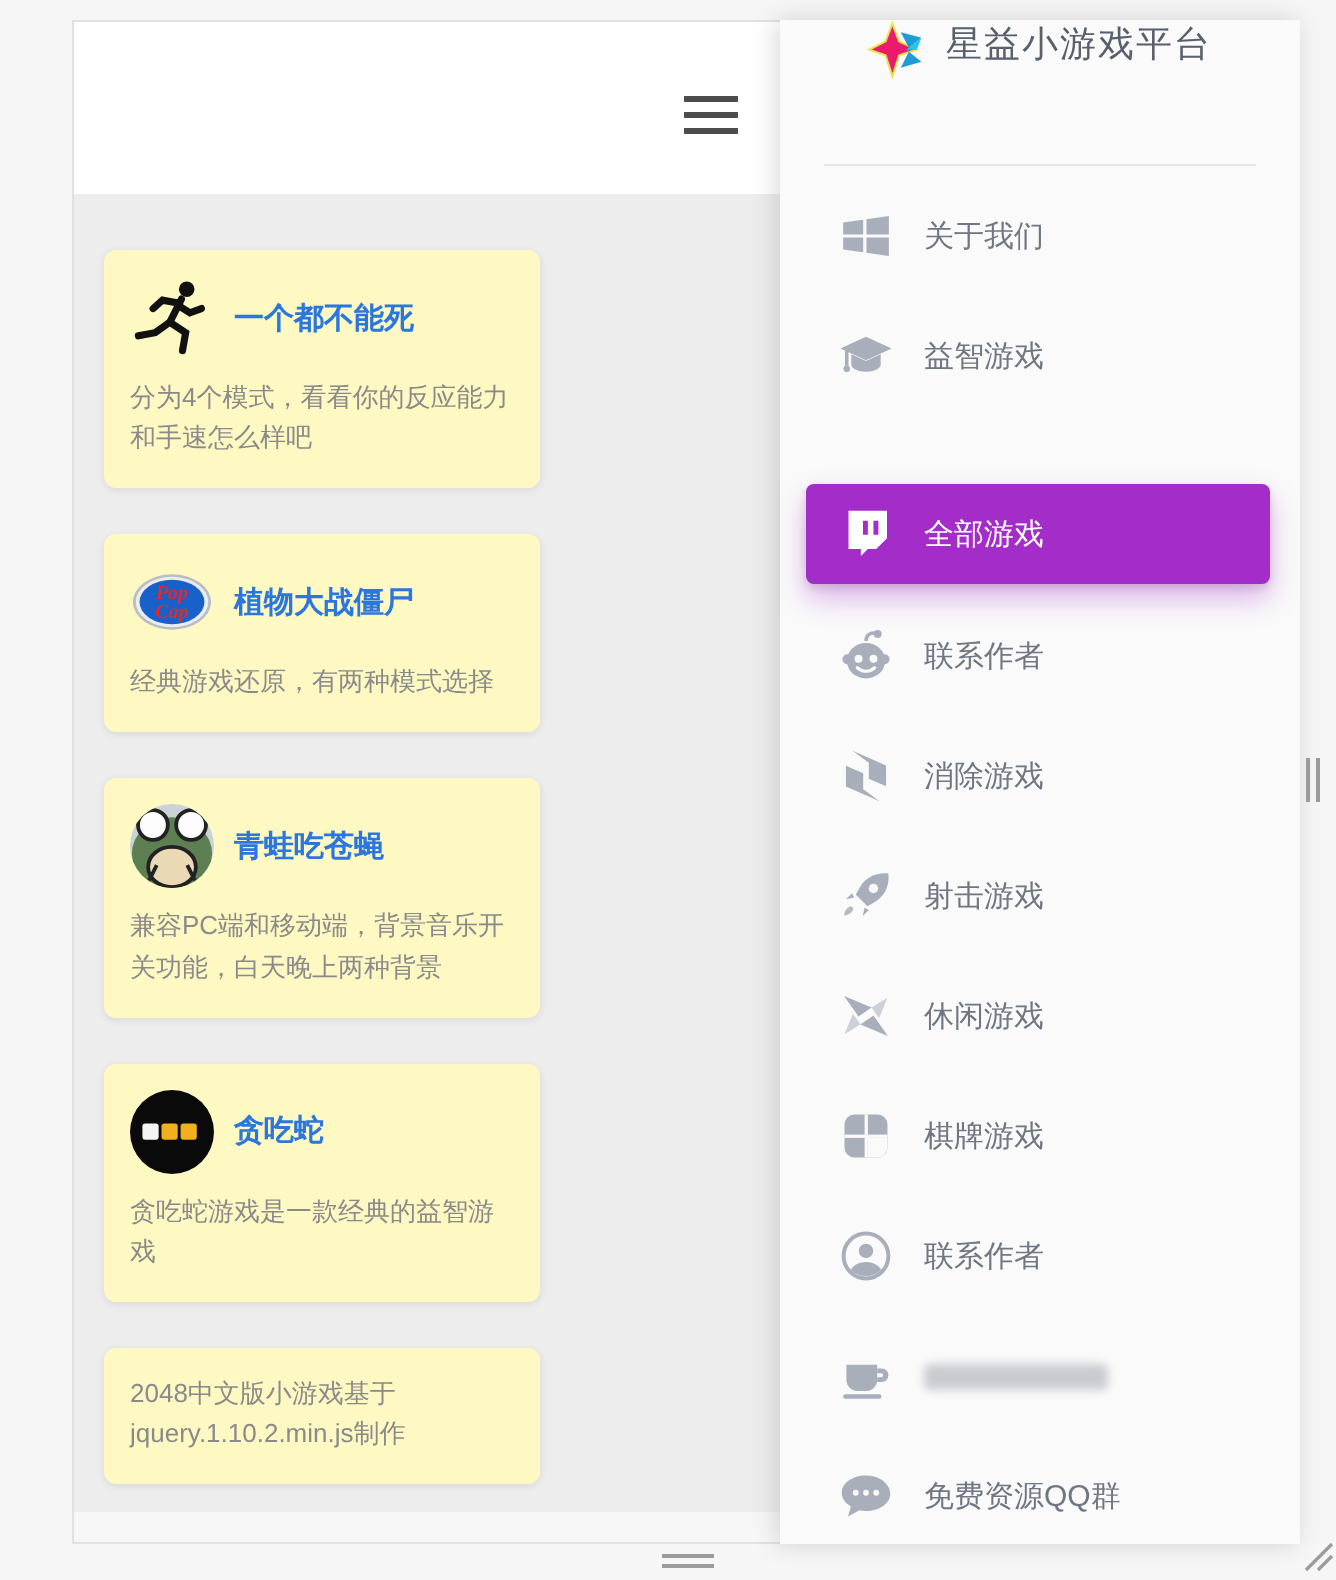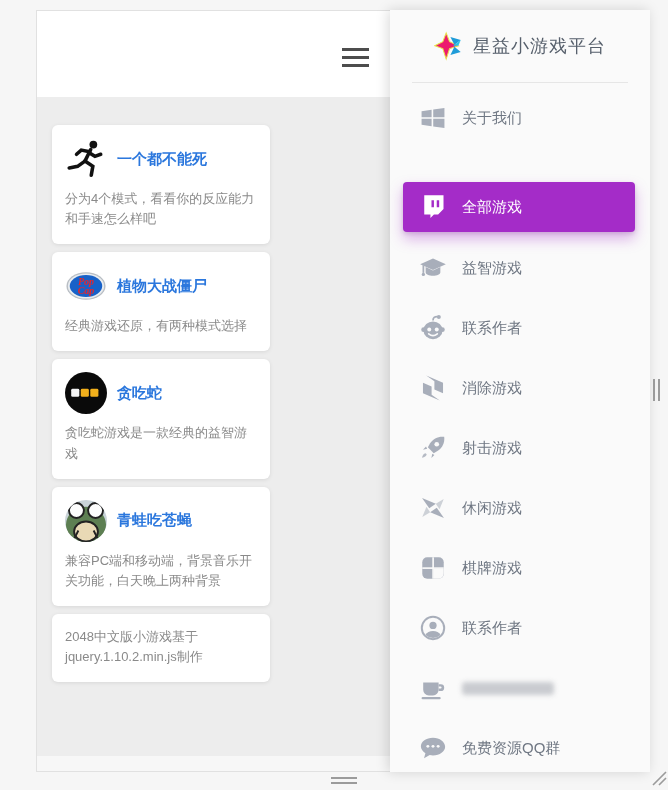--- a/index.html
+++ b/index.html
@@ -18,40 +18,40 @@
     overflow:hidden;
   }
   .header{position:absolute;left:0;top:0;width:100%;height:86px;background:#ffffff;}
   .hamburger{position:absolute;left:305px;top:37px;width:27px;cursor:pointer;}
   .hamburger .bar{display:block;width:27px;height:3px;background:#4d4d4d;margin-bottom:5px;}
   .bottom-strip{position:absolute;left:0;bottom:0;width:100%;height:15px;background:#f7f7f7;}
 
   
   .cards{position:absolute;left:15px;top:86px;width:218px;padding-top:28px;}
   .card{
-    background:#ffffff;border-radius:6px;margin-bottom:8px;
+    background:#fef9c3;border-radius:6px;margin-bottom:23px;
     box-shadow:0 1px 4px rgba(0,0,0,.09);
     padding:13px 14px 15px 13px;box-sizing:border-box;cursor:pointer;
   }
   .card-head{display:flex;align-items:center;margin-bottom:9px;}
   .game-icon{width:42px;height:42px;flex:0 0 42px;display:inline-block;}
   .game-icon svg{width:42px;height:42px;display:block;}
   .game-title{
     margin-left:10px;font-size:15px;font-weight:bold;
     color:var(--title-blue,#2b77dd);text-decoration:none;
   }
   .game-desc{margin:0;font-size:13px;line-height:1.55;color:#8a8a8a;}
 
   
   .drawer{
     position:absolute;left:390px;top:10px;width:260px;height:762px;
     background:#fafafa;box-shadow:-2px 0 12px rgba(0,0,0,.15);
     box-sizing:border-box;
   }
-  .logo-row{height:72px;display:flex;align-items:center;justify-content:center;cursor:pointer;}
+  .logo-row{height:72px;display:flex;align-items:flex-start;justify-content:center;cursor:pointer;}
   .logo-icon{width:30px;height:30px;margin-right:9px;}
   .logo-icon svg{width:30px;height:30px;display:block;}
   .logo-text{font-size:18px;color:#57606c;letter-spacing:1px;}
   .divider{height:1px;background:#e6e6e6;margin:0 22px;}
 
   .menu{padding-top:5px;}
   .menu-item{
     display:flex;align-items:center;height:60px;cursor:pointer;text-decoration:none;
     color:#6f7783;
     text-align:right;
@@ -117,34 +117,20 @@
                 <ellipse cx="22" cy="22" rx="20.5" ry="14.5" fill="#b9bec4"></ellipse>
                 <ellipse cx="22" cy="22" rx="19" ry="13.2" fill="#e9edf0"></ellipse>
                 <ellipse cx="22" cy="22" rx="17" ry="11.6" fill="#1861c8"></ellipse>
                 <text x="22" y="20.5" text-anchor="middle" font-size="10.5" font-style="italic" font-weight="bold" fill="#e8262b" font-family="Liberation Serif,serif">Pop</text>
                 <text x="22" y="30.5" text-anchor="middle" font-size="10.5" font-style="italic" font-weight="bold" fill="#e8262b" font-family="Liberation Serif,serif">Cap</text>
               </svg>
             </span>
             <a class="game-title">植物大战僵尸</a>
           </div>
           <p class="game-desc">经典游戏还原，有两种模式选择</p>
-        </div>
-        <div class="card">
-          <div class="card-head">
-            <span class="game-icon">
-              <svg viewBox="0 0 44 44">
-                <circle cx="22" cy="22" r="22" fill="#0a0a0a"></circle>
-                <rect x="6.5" y="17.5" width="8.5" height="8.5" rx="1.5" fill="#f4f4f4"></rect>
-                <rect x="16.5" y="17.5" width="8.5" height="8.5" rx="1.5" fill="#f2b01c"></rect>
-                <rect x="26.5" y="17.5" width="8.5" height="8.5" rx="1.5" fill="#f2b01c"></rect>
-              </svg>
-            </span>
-            <a class="game-title">贪吃蛇</a>
-          </div>
-          <p class="game-desc">贪吃蛇游戏是一款经典的益智游戏</p>
         </div>
         <div class="card">
           <div class="card-head">
             <span class="game-icon">
               <svg viewBox="0 0 44 44">
                 <defs>
                   <clipPath id="frogclip">
                     <circle cx="22" cy="22" r="22"></circle>
                   </clipPath>
                 </defs>
@@ -156,20 +142,34 @@
                   <ellipse cx="22" cy="33" rx="12.5" ry="10.5" fill="#e9d9b5" stroke="#222" stroke-width="2"></ellipse>
                   <path d="M10 40 L14 32 M34 40 L30 32" stroke="#222" stroke-width="2" fill="none"></path>
                 </g>
               </svg>
             </span>
             <a class="game-title">青蛙吃苍蝇</a>
           </div>
           <p class="game-desc">兼容PC端和移动端，背景音乐开关功能，白天晚上两种背景</p>
         </div>
         <div class="card">
+          <div class="card-head">
+            <span class="game-icon">
+              <svg viewBox="0 0 44 44">
+                <circle cx="22" cy="22" r="22" fill="#0a0a0a"></circle>
+                <rect x="6.5" y="17.5" width="8.5" height="8.5" rx="1.5" fill="#f4f4f4"></rect>
+                <rect x="16.5" y="17.5" width="8.5" height="8.5" rx="1.5" fill="#f2b01c"></rect>
+                <rect x="26.5" y="17.5" width="8.5" height="8.5" rx="1.5" fill="#f2b01c"></rect>
+              </svg>
+            </span>
+            <a class="game-title">贪吃蛇</a>
+          </div>
+          <p class="game-desc">贪吃蛇游戏是一款经典的益智游戏</p>
+        </div>
+        <div class="card">
           <p class="game-desc">2048中文版小游戏基于jquery.1.10.2.min.js制作</p>
         </div>
       </div>
     <div class="bottom-strip"></div>
   </div>
 
   <aside class="drawer">
     <div class="logo-row">
       <span class="logo-icon">
         <svg viewBox="0 0 32 32">
@@ -183,38 +183,38 @@
     <div class="divider"></div>
     <nav class="menu" id="menu">
         <a class="menu-item">
           <span class="menu-icon">
             <svg viewBox="0 0 24 24">
               <path d="M2.2 6.2 L10.8 5 V11.4 H2.2 Z M12.2 4.8 L21.8 3.4 V11.4 H12.2 Z M2.2 12.6 H10.8 V19 L2.2 17.8 Z M12.2 12.6 H21.8 V20.6 L12.2 19.2 Z"></path>
             </svg>
           </span>
           <span class="menu-label">关于我们</span>
         </a>
-        <a class="menu-item active">
-          <span class="menu-icon">
-            <svg viewBox="0 0 24 24">
-              <path fill-rule="evenodd" d="M4.5 2 H21 V13.8 L16.4 18.4 H12.8 L9.8 21.4 V18.4 H4.5 Z M10.7 6.3 h2.1 v6 h-2.1 Z M15.2 6.3 h2.1 v6 h-2.1 Z"></path>
-            </svg>
-          </span>
-          <span class="menu-label">全部游戏</span>
-        </a>
         <a class="menu-item">
           <span class="menu-icon">
             <svg viewBox="0 0 24 24">
               <path d="M12 3.8 23 8.8 12 13.8 1 8.8 Z"></path>
               <path d="M5.7 11.2 V15.6 C5.7 17.3 8.5 18.7 12 18.7 C15.5 18.7 18.3 17.3 18.3 15.6 V11.2 L12 14.1 5.7 11.2 Z"></path>
               <path d="M3 9.6 h1.5 V16.2 H3 Z"></path>
               <circle cx="3.75" cy="17.5" r="1.4"></circle>
             </svg>
           </span>
           <span class="menu-label">益智游戏</span>
+        </a>
+        <a class="menu-item active">
+          <span class="menu-icon">
+            <svg viewBox="0 0 24 24">
+              <path fill-rule="evenodd" d="M4.5 2 H21 V13.8 L16.4 18.4 H12.8 L9.8 21.4 V18.4 H4.5 Z M10.7 6.3 h2.1 v6 h-2.1 Z M15.2 6.3 h2.1 v6 h-2.1 Z"></path>
+            </svg>
+          </span>
+          <span class="menu-label">全部游戏</span>
         </a>
         <a class="menu-item">
           <span class="menu-icon">
             <svg viewBox="0 0 24 24">
               <circle cx="4" cy="13.4" r="2.1"></circle>
               <circle cx="20" cy="13.4" r="2.1"></circle>
               <path d="M12 5.6 c0-2.4 1.4-3.6 4-3.4" fill="none" stroke="currentColor" stroke-width="1.5"></path>
               <circle cx="17" cy="2.6" r="1.7"></circle>
               <ellipse cx="12" cy="14" rx="8.2" ry="7.6"></ellipse>
               <circle cx="8.8" cy="13.2" r="1.7" fill="#fafafa"></circle>

